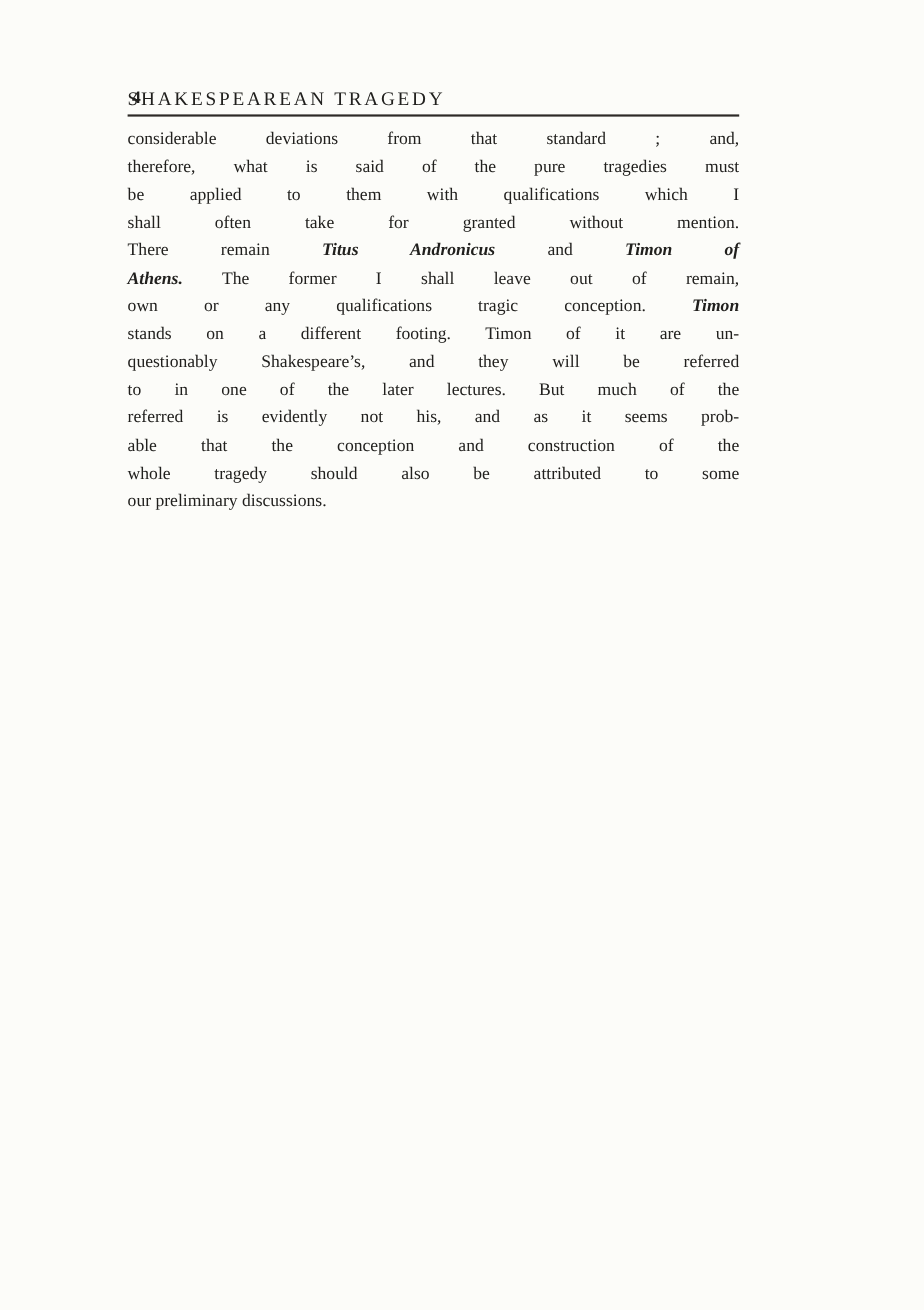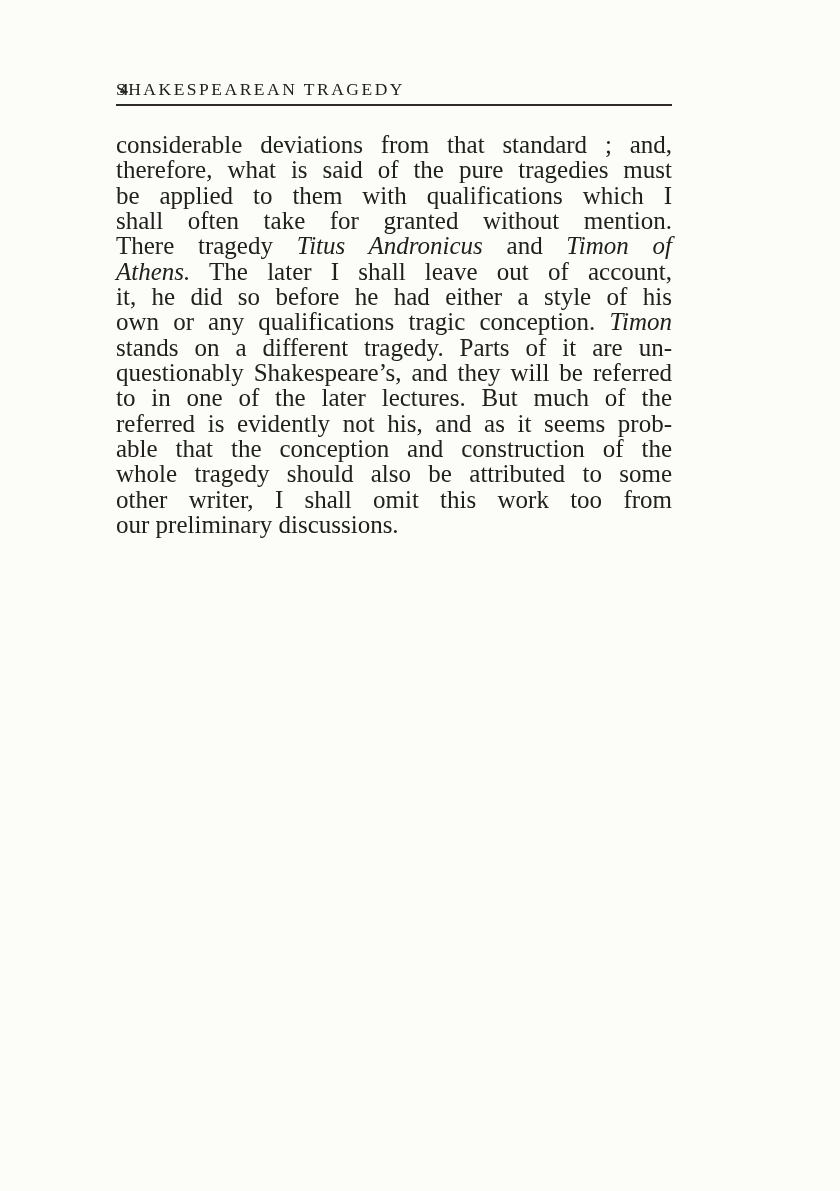--- a/index.html
+++ b/index.html
@@ -35,58 +35,57 @@
     font-size: 17.5px;
     letter-spacing: 2.5px;
     padding-top: 3px;
   }
   .rule {
     height: 0;
     border-bottom: 2px solid #2d2a27;
     margin-top: 2px;
   }
   .body-text {
-    margin-top: 26px;
-    font-size: 25px;
+    margin-top: 8px;
+    font-size: 16px;
     line-height: 25.35px;
   }
   .line {
     text-align: justify;
     text-align-last: justify;
     white-space: normal;
   }
   .line.last {
     text-align-last: left;
   }
   .italic {
     font-style: italic;
+    font-weight: bold;
   }
 </style>
 </head>
 <body>
 
 <div class="page">
   <div class="content">
     <div class="header">
       <span class="page-number">4</span>
       <div class="running-title">SHAKESPEAREAN TRAGEDY</div>
     </div>
     <div class="rule"></div>
     <div class="body-text">
         <div class="line"><span class="">considerable deviations from that standard ; and,</span></div>
         <div class="line"><span class="">therefore, what is said of the pure tragedies must</span></div>
         <div class="line"><span class="">be applied to them with qualifications which I</span></div>
         <div class="line"><span class="">shall often take for granted without mention.</span></div>
-        <div class="line"><span class="">There tragedy </span><span class="italic">Titus Andronicus</span><span class=""> and </span><span class="italic">Timon of</span></div>
-        <div class="line"><span class="italic">Athens.</span><span class=""> The later I shall leave out of account,</span></div>
-        <div class="line"><span class="">it, he did so before he had either a style of his</span></div>
+        <div class="line"><span class="">There remain </span><span class="italic">Titus Andronicus</span><span class=""> and </span><span class="italic">Timon of</span></div>
+        <div class="line"><span class="italic">Athens.</span><span class=""> The former I shall leave out of remain,</span></div>
         <div class="line"><span class="">own or any qualifications tragic conception. </span><span class="italic">Timon</span></div>
-        <div class="line"><span class="">stands on a different tragedy. Parts of it are un-</span></div>
+        <div class="line"><span class="">stands on a different footing. Timon of it are un-</span></div>
         <div class="line"><span class="">questionably Shakespeare’s, and they will be referred</span></div>
         <div class="line"><span class="">to in one of the later lectures. But much of the</span></div>
         <div class="line"><span class="">referred is evidently not his, and as it seems prob-</span></div>
         <div class="line"><span class="">able that the conception and construction of the</span></div>
         <div class="line"><span class="">whole tragedy should also be attributed to some</span></div>
-        <div class="line"><span class="">other writer, I shall omit this work too from</span></div>
         <div class="line last"><span class="">our preliminary discussions.</span></div>
       </div>
   </div>
 </div>
 
 </body></html>

